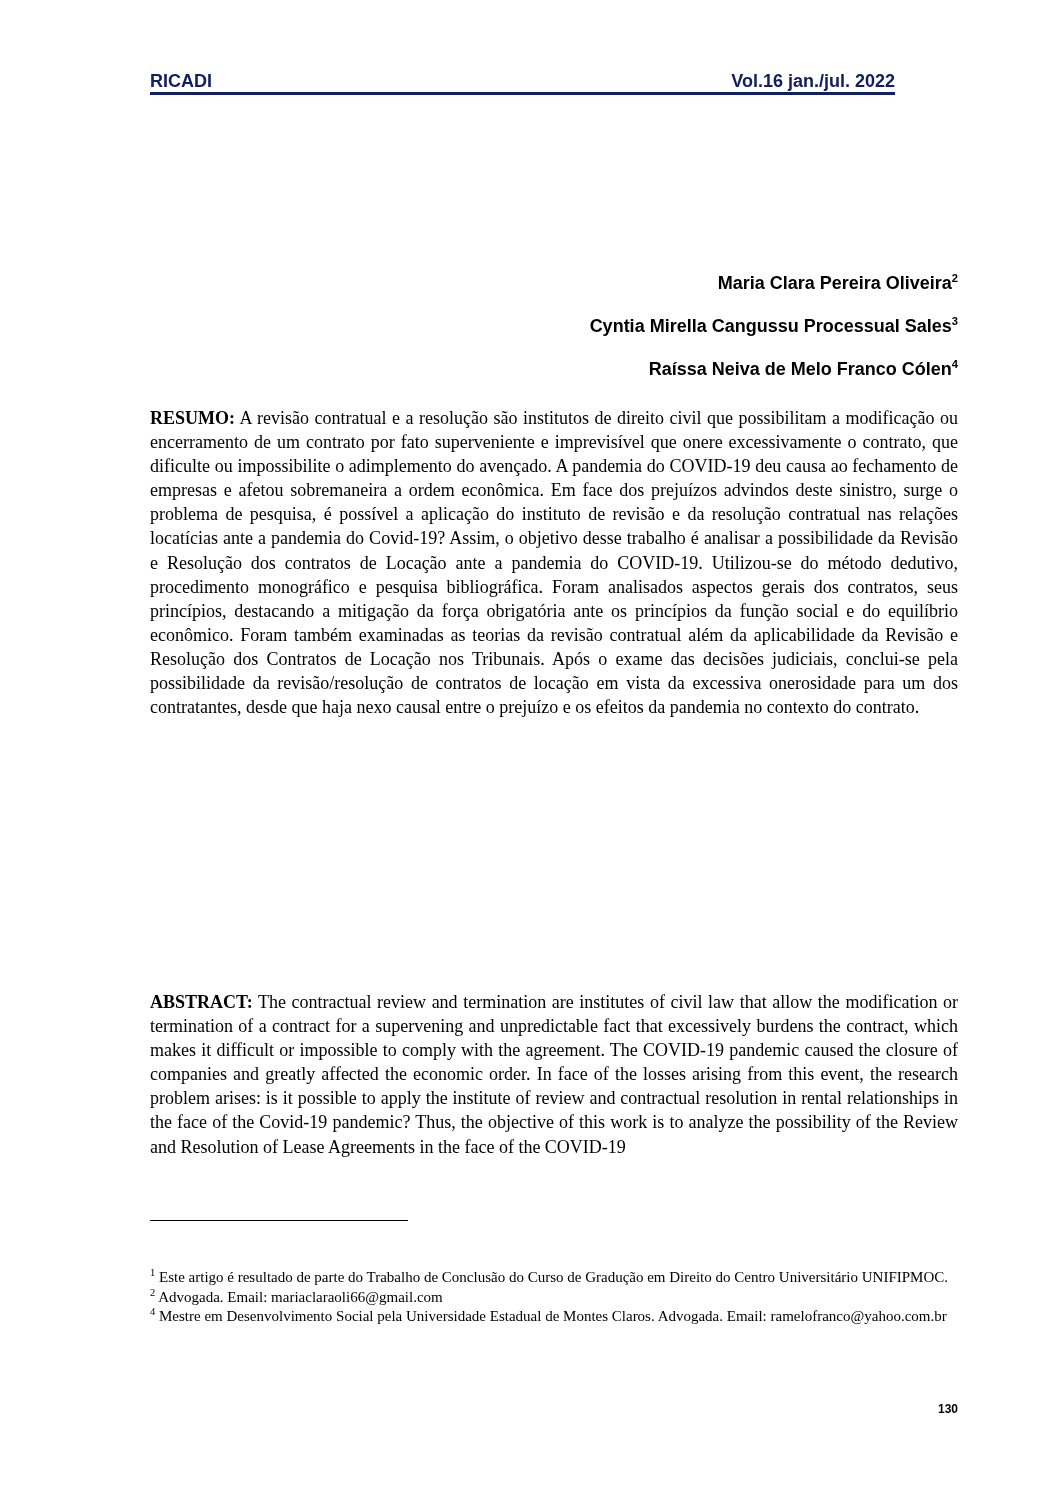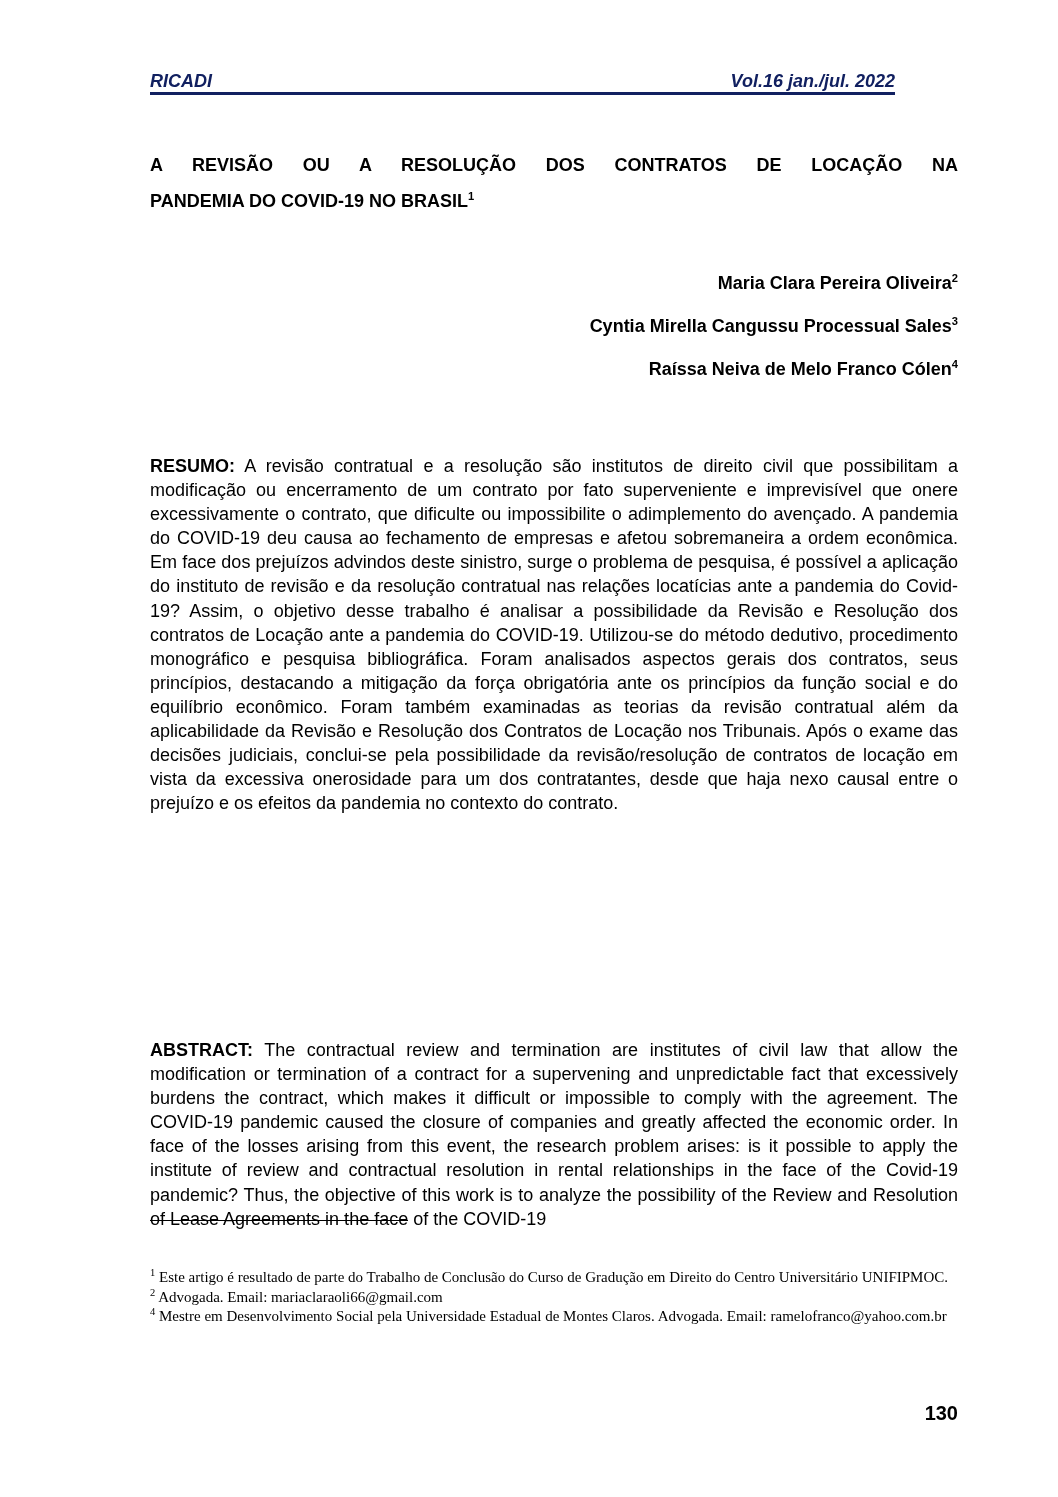--- a/index.html
+++ b/index.html
@@ -6,21 +6,20 @@
   body { width: 1058px; height: 1497px; position: relative; overflow: hidden; }
   .page { position: absolute; left: 0; top: 0; width: 1058px; height: 1497px; background: #fff; }
 
   .running-header {
     position: absolute; left: 150px; top: 66px; width: 745px; height: 26px;
     border-bottom: 3px solid #112060;
     font-family: "Liberation Sans", sans-serif; font-weight: bold;
     font-size: 18px; color: #112060;
     display: flex; justify-content: space-between; align-items: flex-end;
     line-height: 20px;
-    font-style: italic;
   }
   .running-header span { padding-bottom: 1px; }
 
   .title {
     position: absolute; left: 150px; top: 147px; width: 808px;
     font-family: "Liberation Sans", sans-serif; font-weight: bold;
     font-size: 18px; line-height: 36px; color: #000;
     text-align: justify; text-align-last: left;
     letter-spacing: 0px;
   }
@@ -30,24 +29,23 @@
 
   .authors {
     position: absolute; right: 100px; top: 258px;
     font-family: "Liberation Sans", sans-serif; font-weight: bold;
     font-size: 18px; line-height: 35px; color: #000; text-align: right;
   }
   .authors div { white-space: nowrap; margin-top: 8px; }
 
   .body-text {
     position: absolute; left: 150px; width: 808px;
-    font-family: Liberation Sans, sans-serif;
+    font-family: Liberation Serif, serif;
     font-size: 18px; line-height: 24.1px; color: #000;
     text-align: justify;
-    margin-top: 48px;
   }
   .body-text b { font-weight: bold; }
   .resumo { top: 406px; }
   .keywords { top: 875px; }
   .abstract { top: 990px; }
 
   .footnote-rule {
     position: absolute; left: 150px; top: 1220px; width: 258px; height: 0;
     border-top: 1px solid #000;
   }
@@ -57,37 +55,33 @@
     font-size: 15px; line-height: 19.5px; color: #000;
     text-align: justify;
     margin-top: 36px;
   }
   .footnotes p { margin: 0; }
   .footnotes sup { font-size: 0.7em; }
 
   .page-number {
     position: absolute; right: 100px; top: 1402px;
     font-family: "Liberation Sans", sans-serif; font-weight: bold;
-    font-size: 20px; color: #000;
+    font-size: 12px; color: #000;
   }
 </style>
 </head>
 <body>
 
 <div class="page">
 
   <div class="running-header">
     <span>RICADI</span>
     <span>Vol.16 jan./jul. 2022</span>
   </div>
 
-  <div class="title">
-    <span class="line1">A REVISÃO OU A RESOLUÇÃO DOS CONTRATOS DE LOCAÇÃO NA</span>
-    <span class="line2"><span>PANDEMIA DO COVID-19 NO BRASIL</span><sup>1</sup></span>
-  </div>
 
   <div class="authors">
     <div><span>Maria Clara Pereira Oliveira</span><sup>2</sup></div>
     <div><span>Cyntia Mirella Cangussu Processual Sales</span><sup>3</sup></div>
     <div><span>Raíssa Neiva de Melo Franco Cólen</span><sup>4</sup></div>
   </div>
 
   <div class="body-text resumo">
     <b>RESUMO:</b> <span>A revisão contratual e a resolução são institutos de direito civil que possibilitam a modificação ou encerramento de um contrato por fato superveniente e imprevisível que onere excessivamente o contrato, que dificulte ou impossibilite o adimplemento do avençado. A pandemia do COVID-19 deu causa ao fechamento de empresas e afetou sobremaneira a ordem econômica. Em face dos prejuízos advindos deste sinistro, surge o problema de pesquisa, é possível a aplicação do instituto de revisão e da resolução contratual nas relações locatícias ante a pandemia do Covid-19? Assim, o objetivo desse trabalho é analisar a possibilidade da Revisão e Resolução dos contratos de Locação ante a pandemia do COVID-19. Utilizou-se do método dedutivo, procedimento monográfico e pesquisa bibliográfica. Foram analisados aspectos gerais dos contratos, seus princípios, destacando a mitigação da força obrigatória ante os princípios da função social e do equilíbrio econômico. Foram também examinadas as teorias da revisão contratual além da aplicabilidade da Revisão e Resolução dos Contratos de Locação nos Tribunais. Após o exame das decisões judiciais, conclui-se pela possibilidade da revisão/resolução de contratos de locação em vista da excessiva onerosidade para um dos contratantes, desde que haja nexo causal entre o prejuízo e os efeitos da pandemia no contexto do contrato.</span>
   </div>

